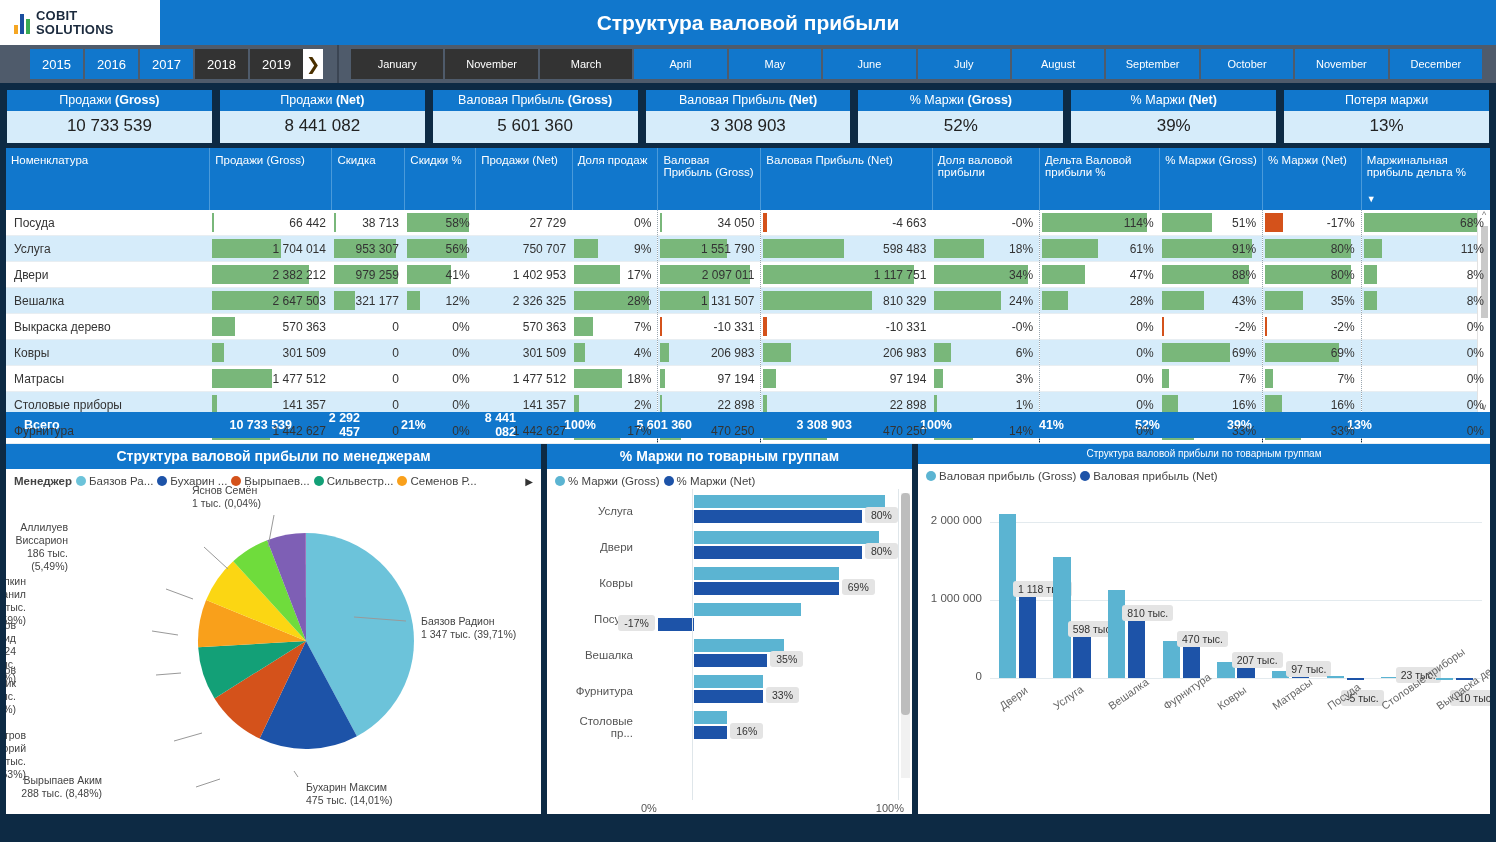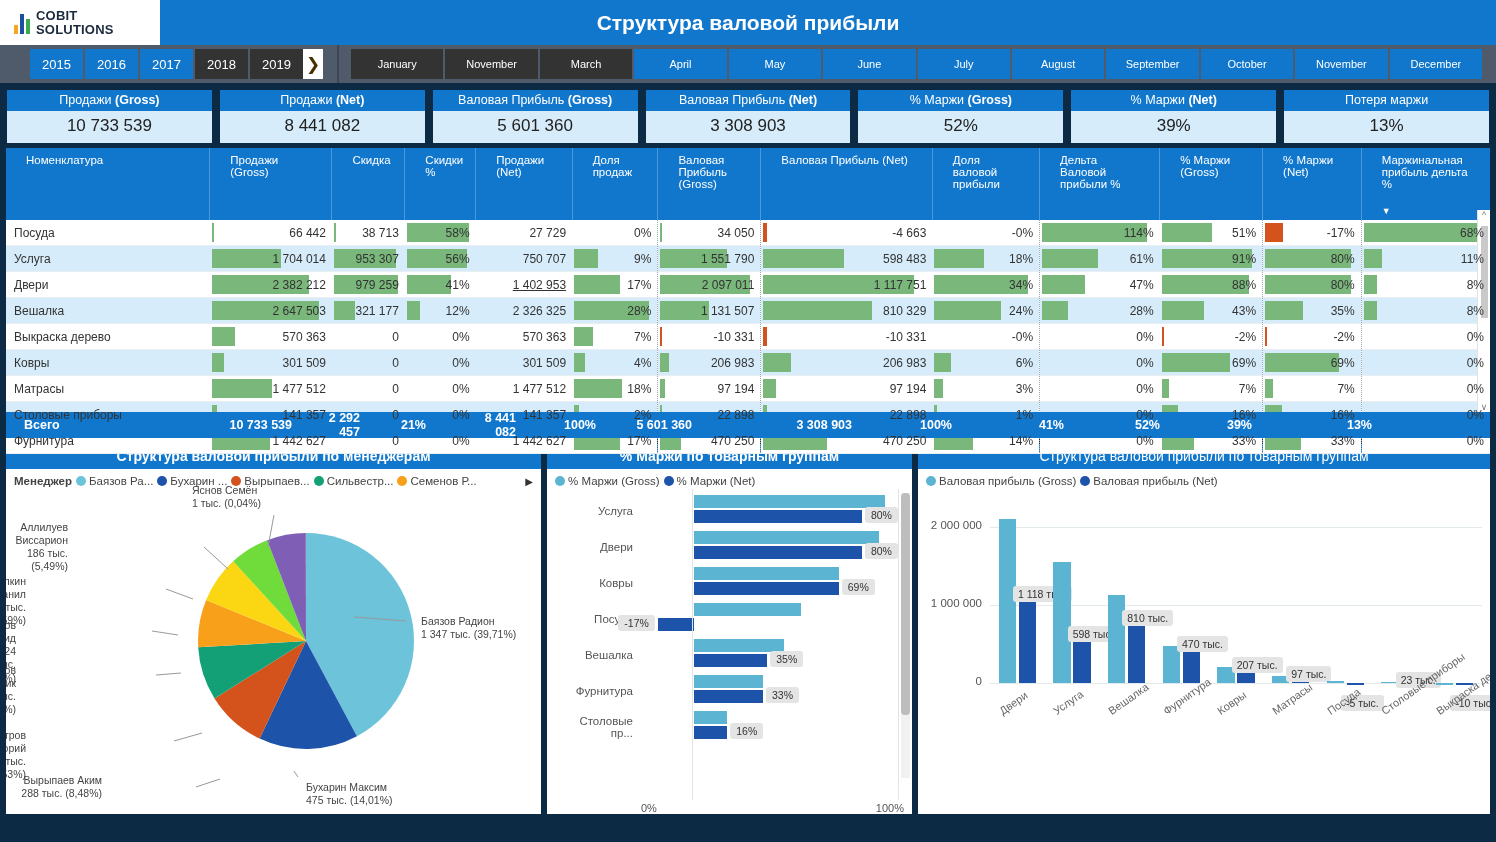--- a/index.html
+++ b/index.html
@@ -63,21 +63,21 @@
   .kpi .k-title b { font-weight:bold; }
   .kpi .k-val {
     background:#d6ecfa; color:#222; text-align:center; font-size:17px; padding:5px 2px 7px;
   }
 
   
   #tablewrap { margin:0 6px; background:#fff; position:relative; height:290px; }
   table { width:100%; border-collapse:collapse; table-layout:fixed; }
   thead th {
     background:#1177cc; color:#fff; font-weight:normal; font-size:11.5px;
-    text-align:left; vertical-align:top; padding:6px 20px 4px; height:62px;
+    text-align:left; vertical-align:top; padding:6px 5px 4px; height:62px;
     border-right:1px solid #4a9ada;
   }
   thead th:last-child { border-right:none; }
   .sortmark { display:block; margin-top:16px; font-size:9px; color:#fff; }
   tbody td {
     font-size:12px; padding:0; height:25px; border-bottom:1px solid #e8eef2;
     position:relative; color:#333;
   }
   tbody tr:nth-child(even) td { background:#d6ecfa; }
   tbody tr:nth-child(odd) td { background:#fff; }
@@ -104,21 +104,21 @@
   #tscroll .thumb { position:absolute; top:16px; width:7px; height:92px; background:#c9c9c9; }
 
   
   #bottom { display:flex; gap:6px; padding:6px; height:382px; }
   .panel { background:#fff; display:flex; flex-direction:column; overflow:hidden; }
   .p1 { width:535px; } .p2 { width:365px; } .p3 { flex:1; }
   .p-title {
     background:#1177cc; color:#fff; text-align:center; padding:4px 0 5px;
     font-size:14px; font-weight:bold;
   }
-  .p3 .p-title { font-weight:normal; font-size:14px; }
+  .p3 .p-title { font-weight:normal; font-size:10px; }
   .legend { display:flex; align-items:center; gap:4px; padding:6px 8px 2px; font-size:11.5px; color:#444;
             white-space:nowrap; overflow:hidden; }
   .legend .lgi { display:flex; align-items:center; gap:3px; }
   .dot { width:10px; height:10px; border-radius:50%; display:inline-block; flex:none; }
   .legend .more { margin-left:auto; color:#333; font-size:10px; }
 
   
   #pie-area { position:relative; flex:1; }
   .pie-lbl { position:absolute; font-size:10.5px; color:#444; line-height:1.25; }
   .pie-lbl.r { text-align:right; }
@@ -427,21 +427,21 @@
               <div class="bar" style="left: 2px; width: 88%;"></div>
               <span class="txt">979 259</span>
             </div>
           </td>
           <td style="width: 66px;">
             <div class="cellbox">
               <div class="bar" style="left: 2px; width: 62.2069%;"></div>
               <span class="txt">41%</span>
             </div>
           </td>
-          <td style="width: 90px; text-decoration: underline;">
+          <td style="width: 90px;">
             <div class="cellbox">
               <span class="txt">1 402 953</span>
             </div>
           </td>
           <td style="width: 80px;">
             <div class="cellbox">
               <div class="bar" style="left: 2px; width: 53.4286%;"></div>
               <span class="txt">17%</span>
             </div>
           </td>

